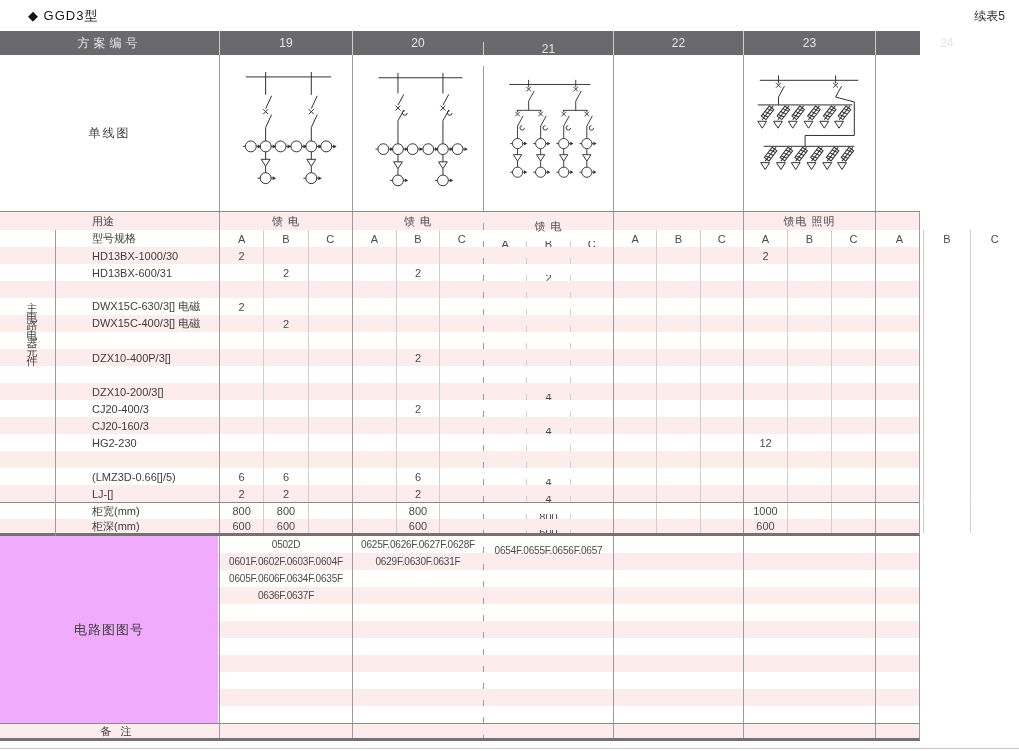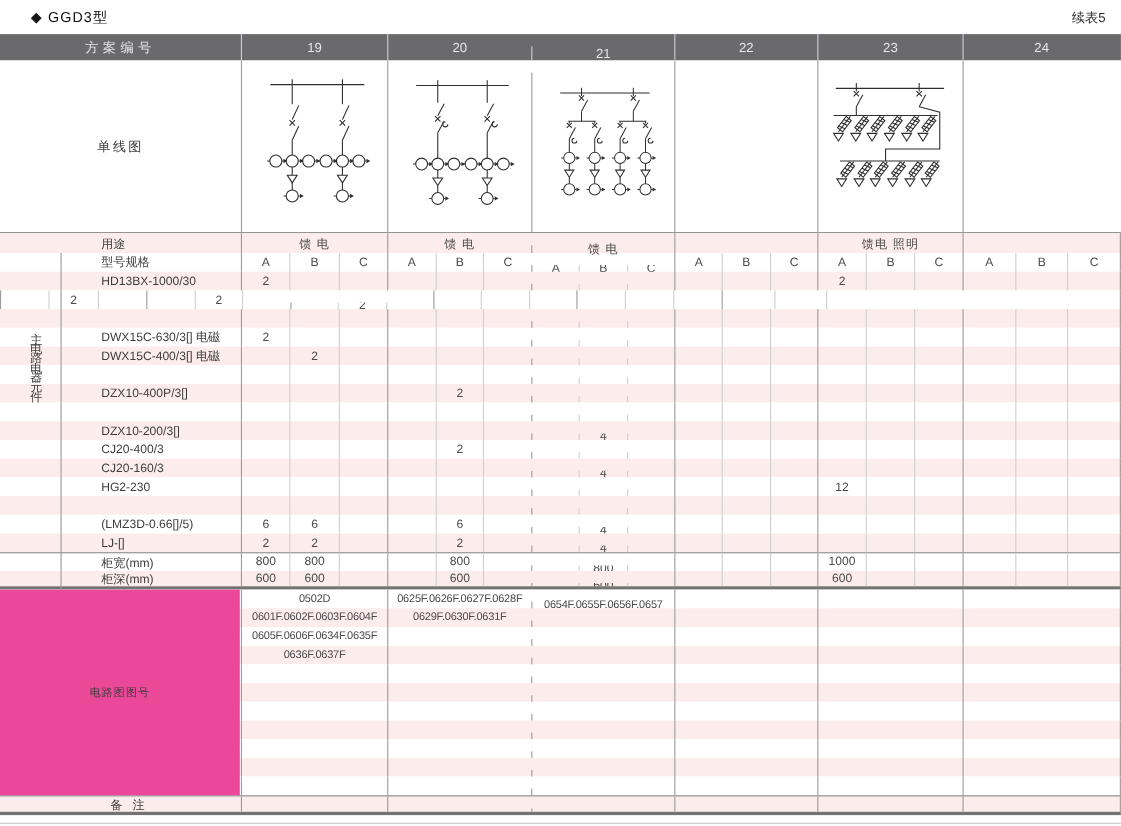--- a/index.html
+++ b/index.html
@@ -3,21 +3,21 @@
 <meta charset="utf-8">
 <style>
   html,body { margin:0; padding:0; background:#ffffff; }
   body { width:1019px; height:751px; font-family:"Liberation Sans","DejaVu Sans",sans-serif; color:#3d3d3d; }
   .page { position:relative; width:1019px; height:751px; overflow:hidden; }
 
   .titlebar { position:absolute; top:7px; left:28px; width:977px; display:flex; justify-content:space-between; align-items:baseline; }
   .doc-title { font-size:13px; color:#141414; letter-spacing:1px; }
   .doc-cont  { font-size:12px; color:#2a2a2a; }
 
-  .tbl { position:absolute; top:31px; left:0; width:1019px; }
+  .tbl { position:absolute; top:31px; left:0; width:920px; }
 
   
   .c-label { width:219px; flex:0 0 219px; }
   .c0 { width:133px; flex:0 0 133px; }
   .c1 { width:131px; flex:0 0 131px; }
   .c2 { width:130px; flex:0 0 130px;margin-top:11px; }
   .c3 { width:130px; flex:0 0 130px; }
   .c4 { width:132px; flex:0 0 132px; }
   .c5 { width:143px; flex:0 0 143px; }
   * { box-sizing:border-box; }
@@ -41,22 +41,22 @@
   .row .sub { flex:1 1 0; display:flex; align-items:center; justify-content:center; color:#4a4a4a; overflow:hidden; }
   .row .sub + .sub { border-left:1px solid #cfcfcf; }
   .row .merged { flex:1 1 0; display:flex; align-items:center; justify-content:center; color:#4a4a4a; letter-spacing:1px; }
   .row .merged.dwg { font-size:10px; letter-spacing:-0.2px; }
   .row.sec-top { border-top:1px solid #8a8a8a; }
   .row.sec-bottom { border-bottom:3px solid #737373; }
 
   .overlay-sidelabel { position:absolute; left:23px; width:16px; font-size:11px; color:#3d3d3d;
       writing-mode:vertical-rl; text-orientation:upright; letter-spacing:9px; }
   .overlay-divider { position:absolute; width:1px; background:#9b9b9b; }
-  .overlay-dwglabel { position:absolute; left:0; width:218px; background:#ec4899; display:flex;
-      align-items:center; justify-content:center; font-size:10px; color:#3d3d3d; letter-spacing:1px; }
+  .overlay-dwglabel { position:absolute; left:0; width:218px; background:#f0abfc; display:flex;
+      align-items:center; justify-content:center; font-size:13px; color:#3d3d3d; letter-spacing:1px; }
   .bottomline { position:absolute; left:0; top:748px; width:1019px; height:1px; background:#c9c9c9; }
 
   svg .st { stroke:#2f2f2f; stroke-width:1; fill:none; }
   svg .fl { fill:#2f2f2f; stroke:none; }
 </style>
 </head>
 <body>
 
 <div class="page">
 
@@ -303,20 +303,21 @@
             <div class="sub"></div>
             <div class="sub"></div>
           </div>
           <div class="c5 col">
             <div class="sub"></div>
             <div class="sub"></div>
             <div class="sub"></div>
           </div>
         </div>
         <div class="row">
+          <div class="c-label lbl">HD13BX-600/31</div>
           <div class="c0 col">
             <div class="sub"></div>
             <div class="sub">2</div>
             <div class="sub"></div>
           </div>
           <div class="c1 col">
             <div class="sub"></div>
             <div class="sub">2</div>
             <div class="sub"></div>
           </div>

